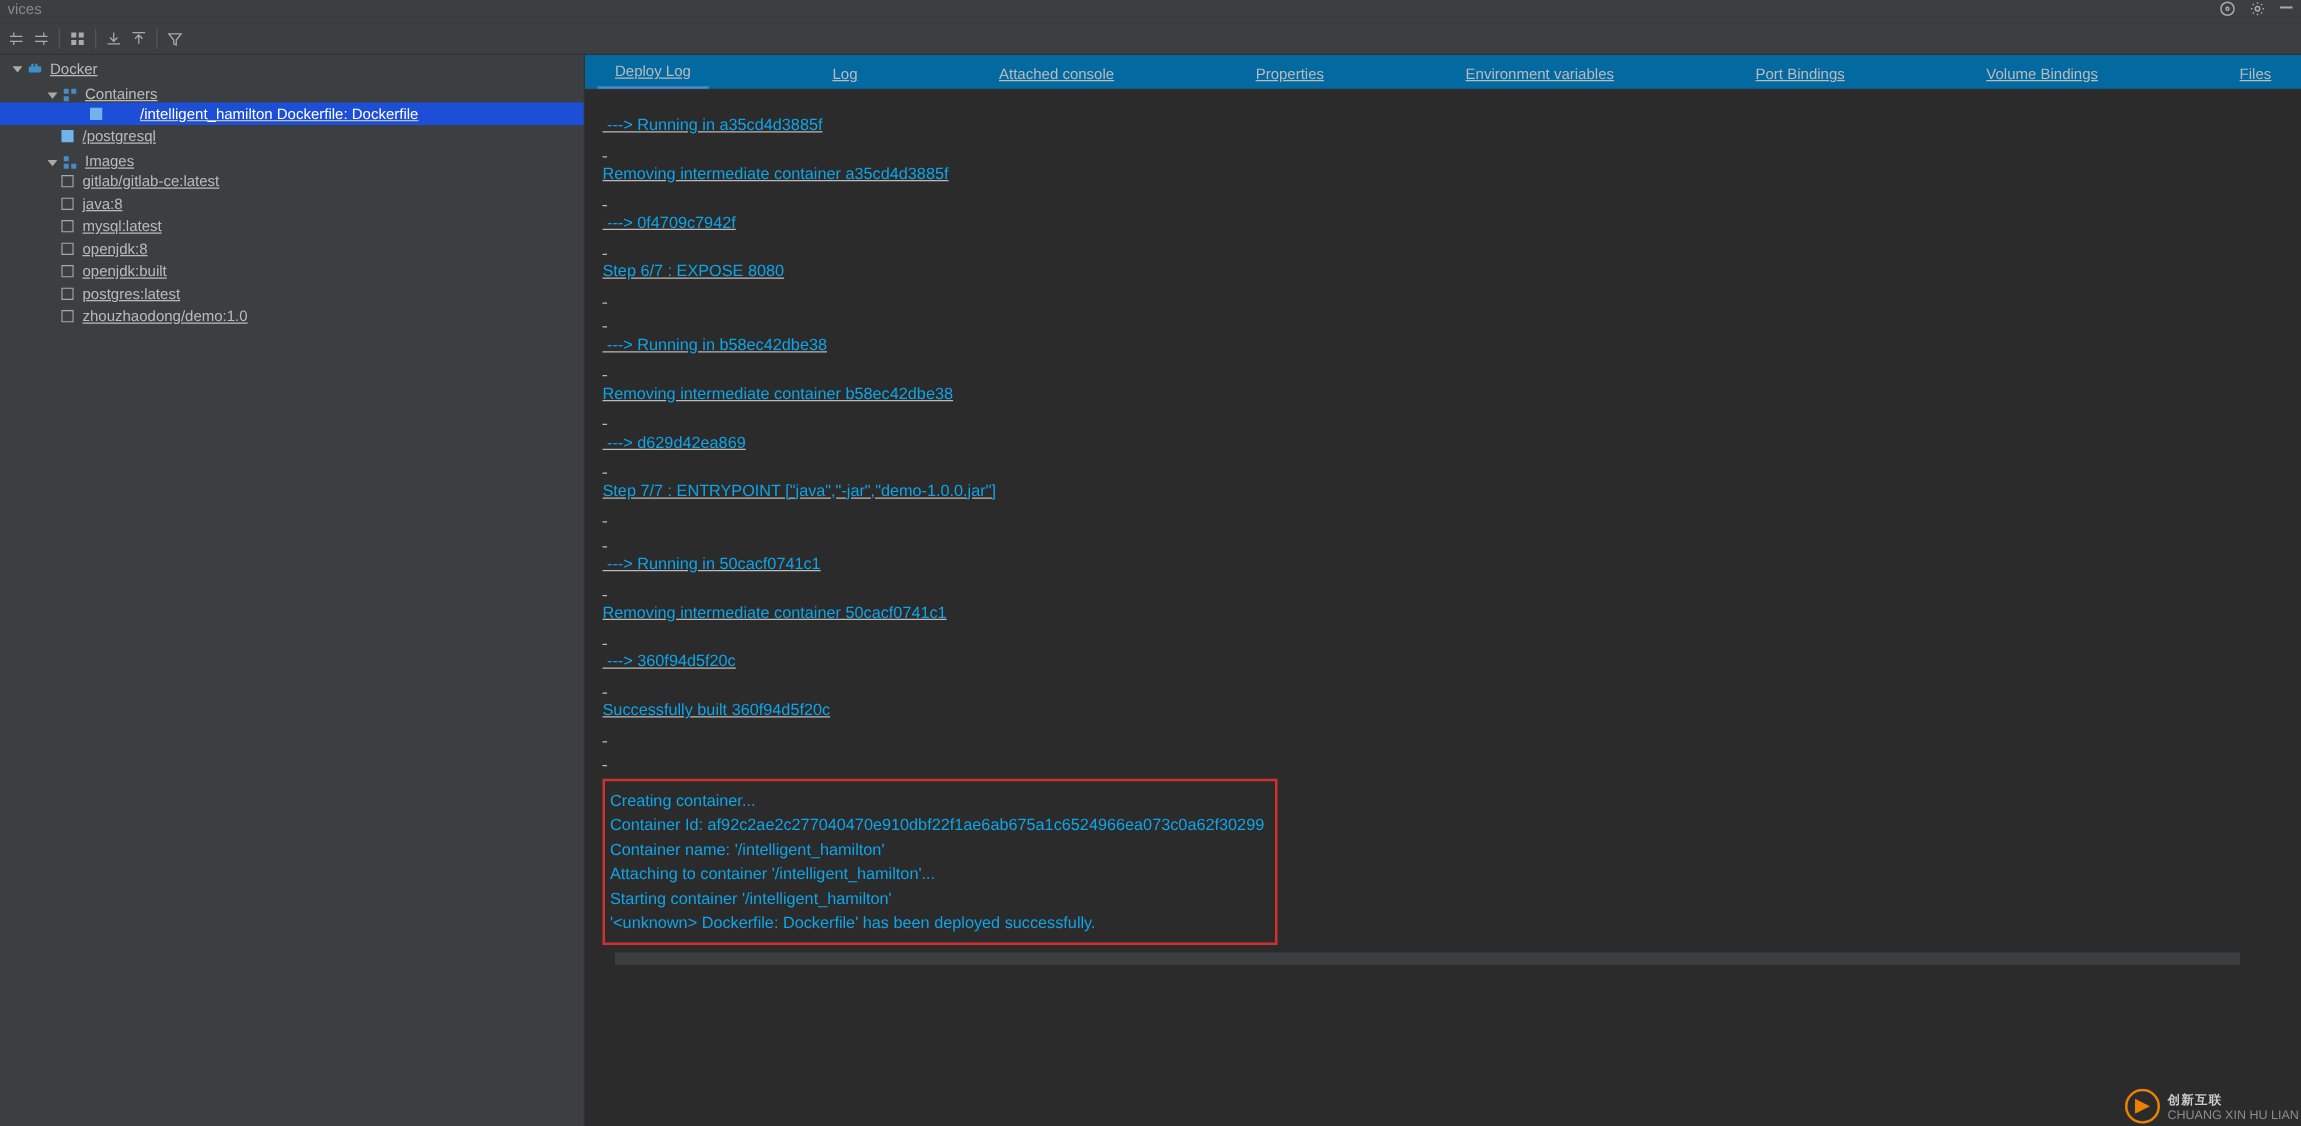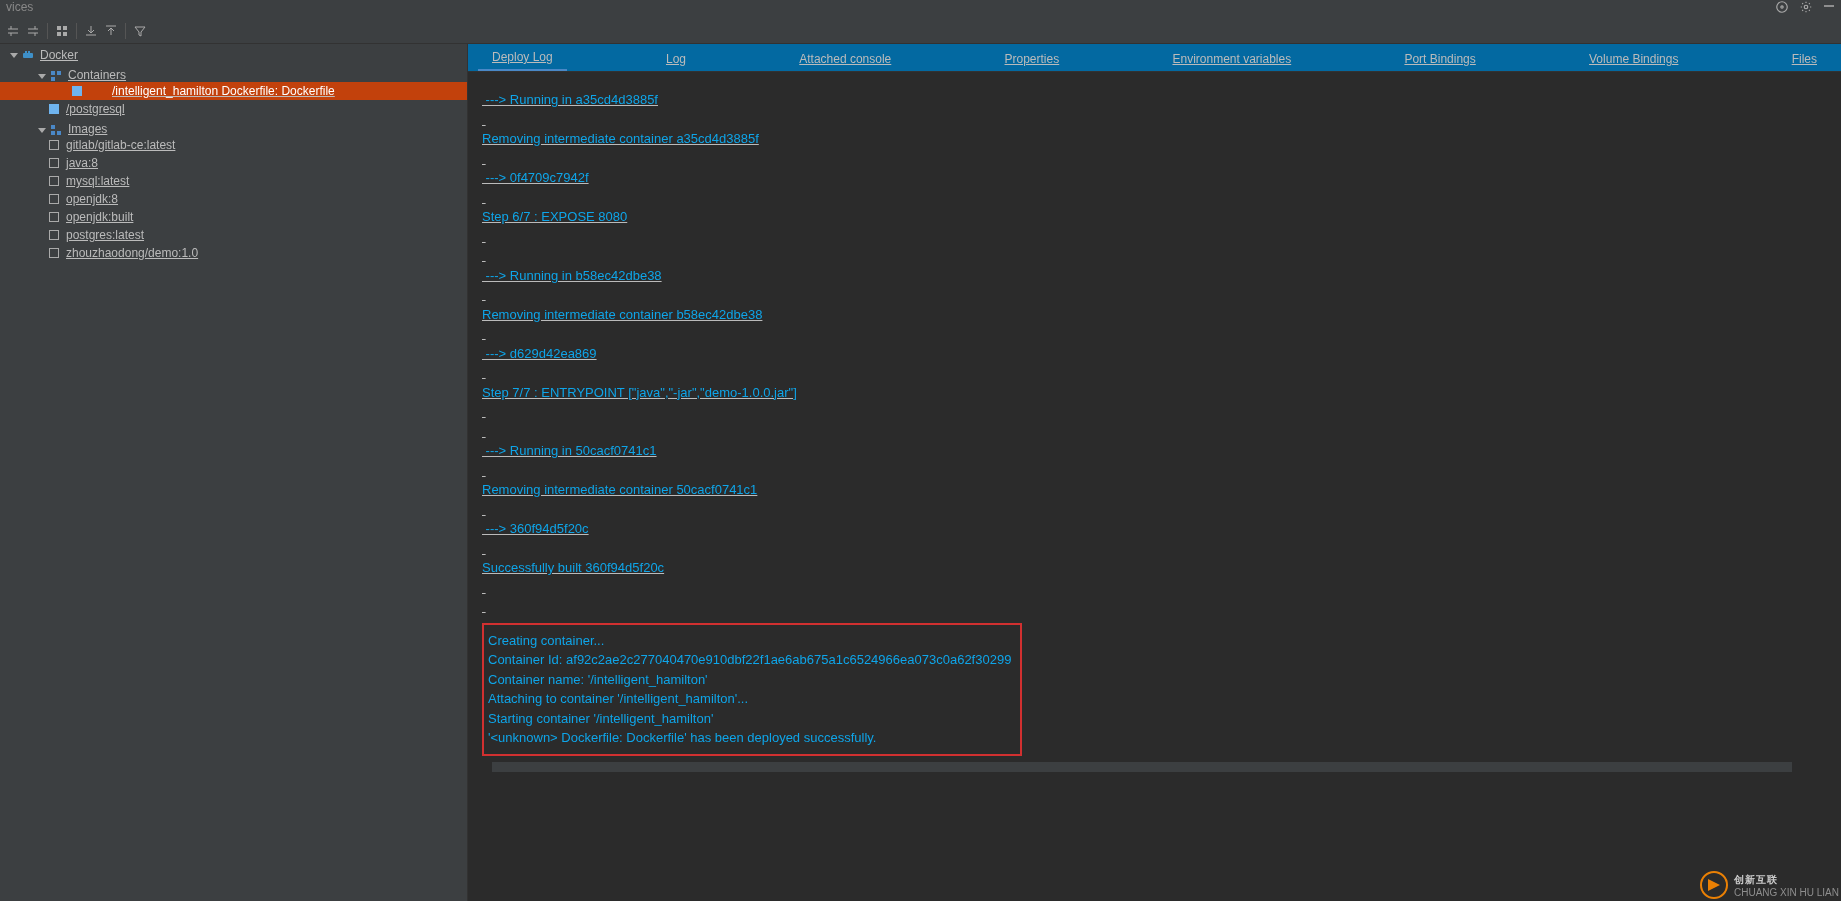--- a/index.html
+++ b/index.html
@@ -6,21 +6,21 @@
 body { background:#2b2b2b; color:#bbb; font-size:12px; width:1841px; height:901px; overflow:hidden; }
 .titlebar { height:18px; display:flex; padding:0 6px; background:#3c3f41; color:#888; justify-content:space-between; }
 .titlebar-right { display:flex; gap:10px; }
 .titlebar-right span { cursor:pointer; }
 .toolbar { height:26px; background:#3c3f41; display:flex; align-items:center; padding:0 4px; gap:2px; border-bottom:1px solid #323232; }
 .toolbar .ico { width:18px; height:18px; display:flex; align-items:center; justify-content:center; color:#aaa; cursor:pointer; }
 .toolbar .sep { width:1px; height:16px; background:#555; margin:0 3px; }
 .main { display:flex; height:857px;text-decoration:underline; }
 .sidebar { width:468px; background:#3c3f41; border-right:1px solid #323232; overflow:auto; padding-top:2px; }
 .tree-row { display:flex; align-items:center; height:18px; padding-left:8px; color:#bbb; cursor:pointer; white-space:nowrap; }
-.tree-row.selected { background:#c2410c; color:#fff;gap:23px; }
+.tree-row.selected { background:#1d4ed8; color:#fff;gap:23px; }
 .tw { width:12px; height:12px; display:inline-flex; align-items:center; justify-content:center; margin-right:2px; }
 .tw svg { width:8px; height:8px; }
 .icon-sq { width:12px; height:12px; margin-right:6px; display:inline-flex; align-items:center; justify-content:center; }
 .indent1 { padding-left:36px;align-items:flex-end; } .indent2 { padding-left:34px; }
 .content { flex:1; background:#2b2b2b; display:flex; flex-direction:column; }
 .tabs { height:28px; display:flex; align-items:flex-end; padding:0 10px; border-bottom:1px solid #323232; background:#0369a1;justify-content:space-between; }
 .tab { padding:5px 14px; color:#bbb; cursor:pointer; }
 .tab.active { color:#bbb; border-bottom:2px solid #4a88c7; }
 .log { flex:1; overflow:auto; padding:18px 0 0 14px; font-family:"Consolas","Courier New",monospace; font-size:13px; line-height:19.5px; color:#0ea5e9; }
 .log-line { white-space:pre; }

